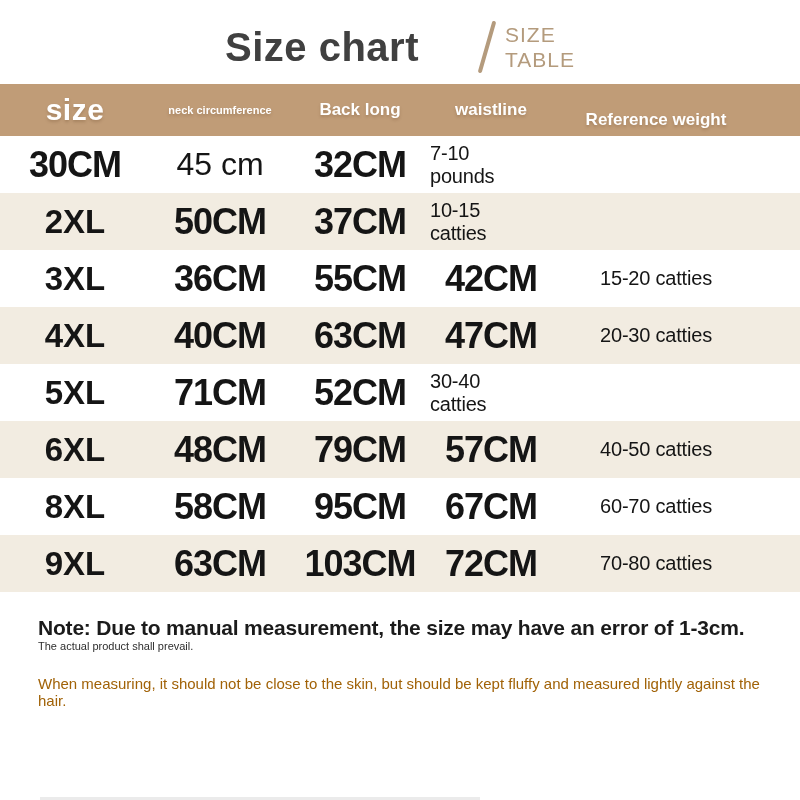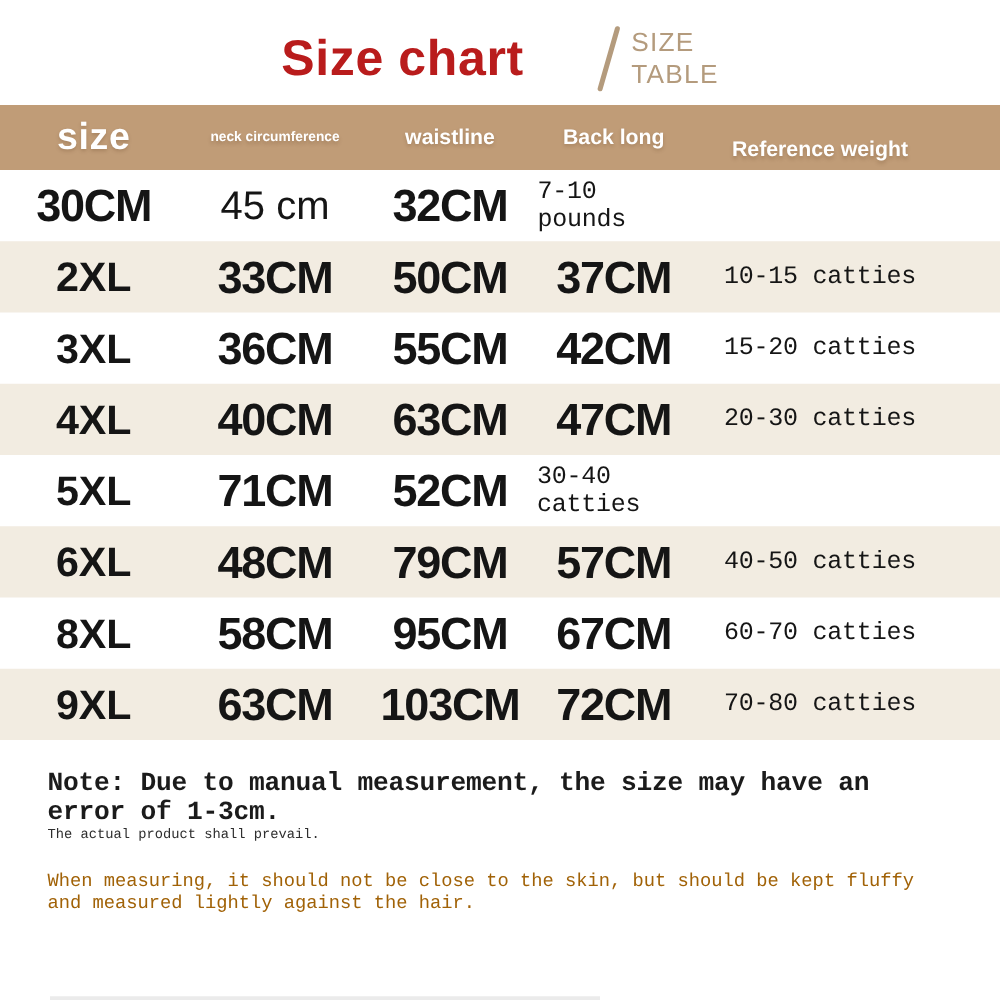--- a/index.html
+++ b/index.html
@@ -18,21 +18,21 @@
   .title-wrap {
     height: 84px;
     display: flex;
     align-items: center;
     justify-content: center;
     padding-top: 10px;
   }
   .title-main {
     font-size: 40px;
     font-weight: 700;
-    color: #b91c1c;
+    color: #404040;
     letter-spacing: 0.5px;
   }
   .slash-divider {
     width: 4px;
     height: 54px;
     background: #b49b7d;
     border-radius: 2px;
     transform: rotate(16deg);
     margin-left: 66px;
     margin-right: 16px;
@@ -70,24 +70,24 @@
   .tbody .row { height: 57px; }
   .tbody .row:nth-child(even) { background: #f2ece1; }
   .cell {
     display: flex;
     align-items: center;
     justify-content: center;
   }
   .c-size { font-size: 33px; font-weight: 700; }
   .c-cm   { font-size: 36px; font-weight: 700; letter-spacing: -1px; }
   .cm-light { font-size: 32px; font-weight: 400; letter-spacing: 0; }
-  .c-weight { font-size: 20px; font-weight: 500; padding-right: 40px; letter-spacing: -0.2px; font-family: Liberation Mono, monospace; }
+  .c-weight { font-size: 20px; font-weight: 500; padding-right: 40px; letter-spacing: -0.2px; }
 
   
-  .notes { padding: 24px 38px 0 38px; font-family: Liberation Mono, monospace; }
+  .notes { padding: 24px 38px 0 38px; }
   .note-main {
     font-size: 21px;
     font-weight: 600;
     color: #1b1b1b;
     letter-spacing: -0.2px;
   }
   .note-secondary {
     font-size: 11px;
     font-weight: 500;
     color: #2e2e2e;
@@ -118,37 +118,36 @@
     <div class="slash-divider"></div>
     <div class="title-sub">
       <div>SIZE</div>
       <div>TABLE</div>
     </div>
   </div>
 
   <div class="grid-row thead">
     <div class="hcell h-size">size</div>
     <div class="hcell h-neck">neck circumference</div>
+    <div class="hcell h-back">Back long</div>
     <div class="hcell h-waist">waistline</div>
-    <div class="hcell h-back">Back long</div>
     <div class="hcell h-weight">Reference weight</div>
   </div>
 
   <div class="tbody">
 
     <div class="grid-row row">
       <div class="cell c-cm">30CM</div>
       <div class="cell c-cm cm-light">45 cm</div>
       <div class="cell c-cm">32CM</div>
       <div class="cell c-weight">7-10 pounds</div>
     </div>
 
     <div class="grid-row row">
       <div class="cell c-size">2XL</div>
-      <div class="cell c-cm">33CM</div>
       <div class="cell c-cm">50CM</div>
       <div class="cell c-cm">37CM</div>
       <div class="cell c-weight">10-15 catties</div>
     </div>
 
     <div class="grid-row row">
       <div class="cell c-size">3XL</div>
       <div class="cell c-cm">36CM</div>
       <div class="cell c-cm">55CM</div>
       <div class="cell c-cm">42CM</div>

